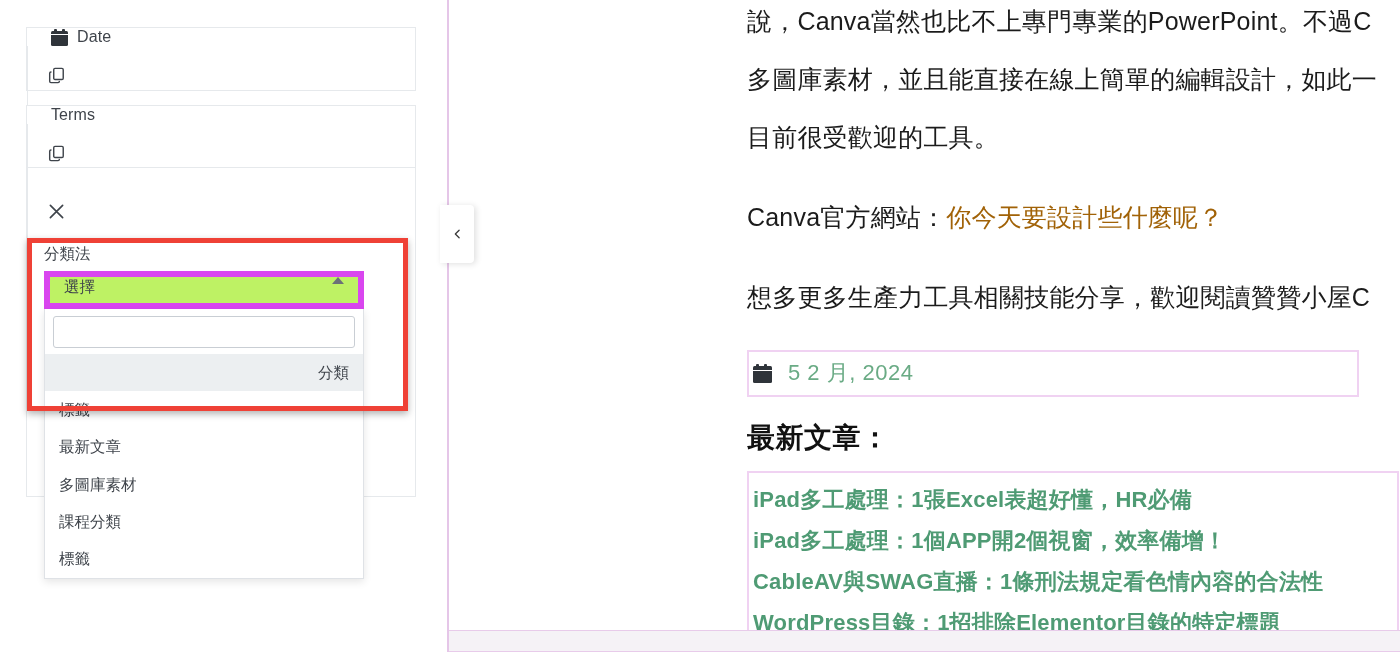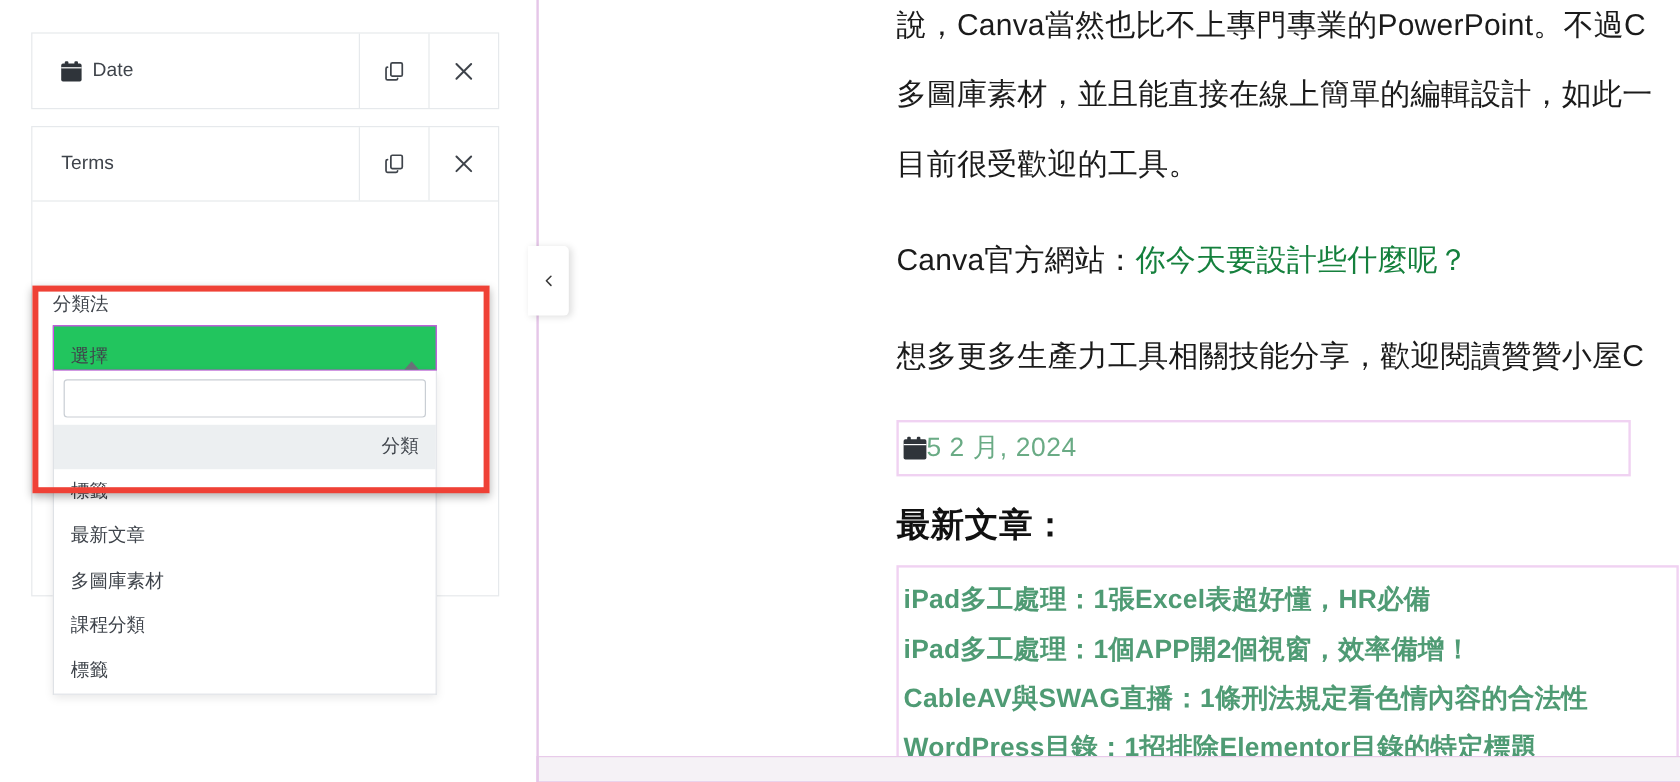--- a/index.html
+++ b/index.html
@@ -31,20 +31,21 @@
     position: absolute;
     background: #ffffff;
     border: 1px solid #e6e9ec;
   }
 
   .widget-header {
     display: flex;
     align-items: stretch;
     height: 62px;
     border-bottom: 1px solid #e6e9ec;
+    flex-direction: column;
   }
   .widget-title {
     flex: 1 1 auto;
     display: flex;
     align-items: center;
     gap: 9px;
     padding-left: 24px;
     font-size: 16px;
     color: #3f444b;
     letter-spacing: .1px;
@@ -154,24 +155,24 @@
     z-index: 20;
   }
   .taxo-label {
     font-size: 15.5px;
     color: #3f444b;
     margin-bottom: 9px;
     line-height: 1;
   }
   .taxo-select {
     height: 38px;
-    border: 1px solid #d946ef;
-    background: #22c55e;
-    display: flex;
-    align-items: flex-end;
+    border: 6px solid #d946ef;
+    background: #bef264;
+    display: flex;
+    align-items: flex-start;
     padding: 0 14px 0 14px;
     font-size: 15.5px;
     color: #3f444b;
     cursor: pointer;
   }
   .taxo-select .sel-val { flex: 1 1 auto; }
 
   .taxo-dropdown {
     background: #ffffff;
     border: 1px solid #dfe2e6;
@@ -245,29 +246,29 @@
     width: 700px;
   }
   .para {
     font-size: 25px;
     line-height: 58px;
     color: #1b1b1b;
     white-space: nowrap;
     letter-spacing: .2px;
   }
   .para.spaced { margin-top: 22px; }
-  .link-sage { color: #15803d; }
+  .link-sage { color: #a16207; }
 
   .date-box {
     margin-top: 24px;
     border: 2px solid #f0d2f2;
     padding: 6px 6px 7px 4px;
     display: inline-flex;
     align-items: center;
-    gap: 0;
+    gap: 16px;
     width: 612px;
   }
   .date-text {
     font-size: 22px;
     color: #6aab85;
     letter-spacing: .5px;
   }
   .cal-glyph.dark { width: 19px; height: 19px; flex: 0 0 19px; }
   .cal-glyph.dark::before { width: 19px; height: 17px; top: 2px; }
   .cal-glyph.dark::after { width: 19px; top: 6px; }

